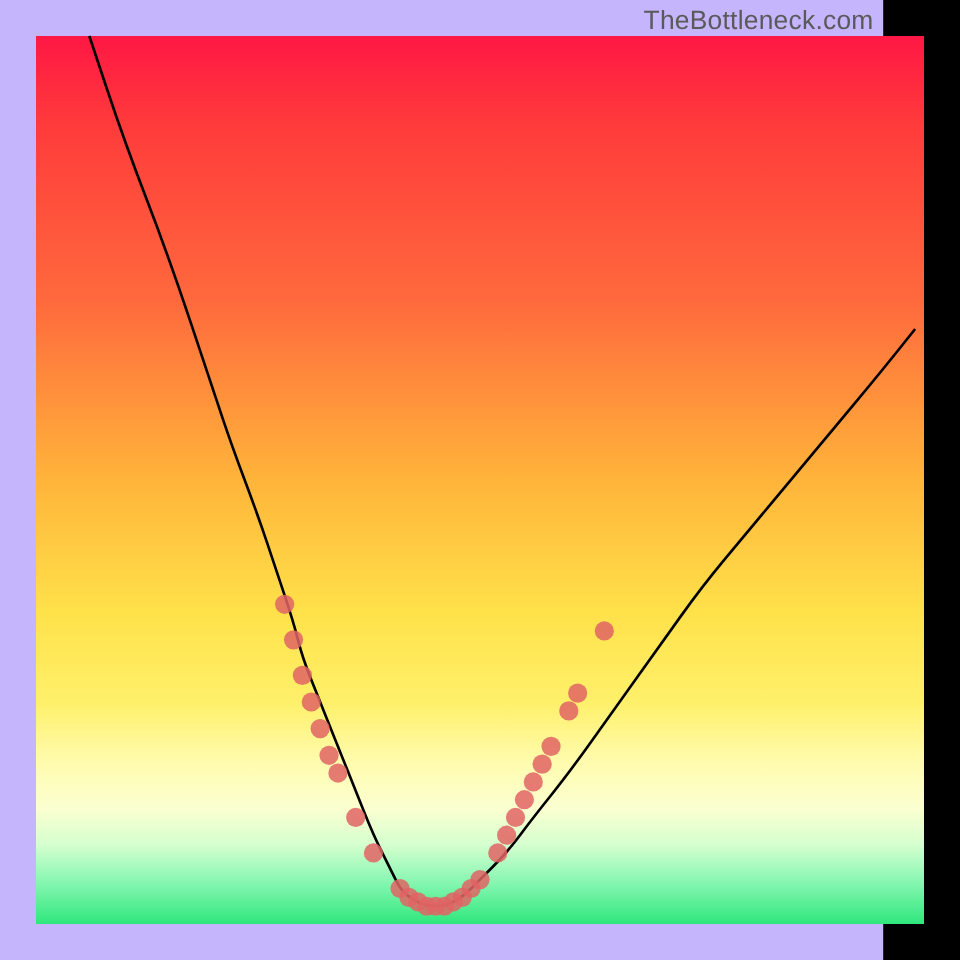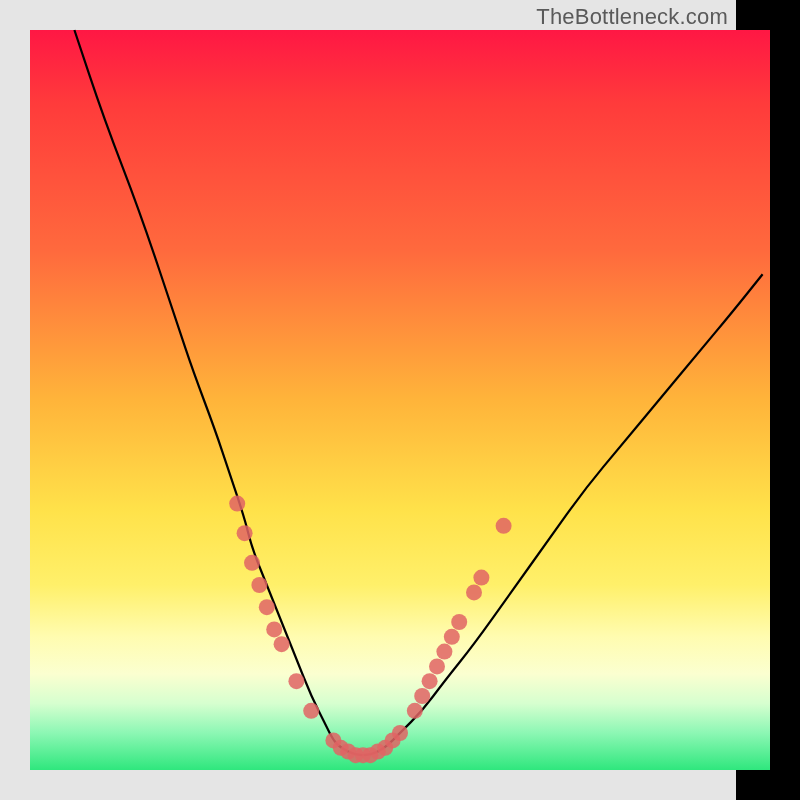--- a/index.html
+++ b/index.html
@@ -10,21 +10,21 @@
     overflow: hidden;
     background: #000;
     font-family: Arial, Helvetica, sans-serif;
   }
   .frame {
     position: absolute;
     left: 0;
     top: 0;
     width: 736px;
     height: 800px;
-    background: #e5e5e5;
+    background: #c4b5fd;
   }
   .plot {
     position: absolute;
     left: 30px;
     top: 30px;
     width: 740px;
     height: 740px;
     
     background: linear-gradient(
       to bottom,

